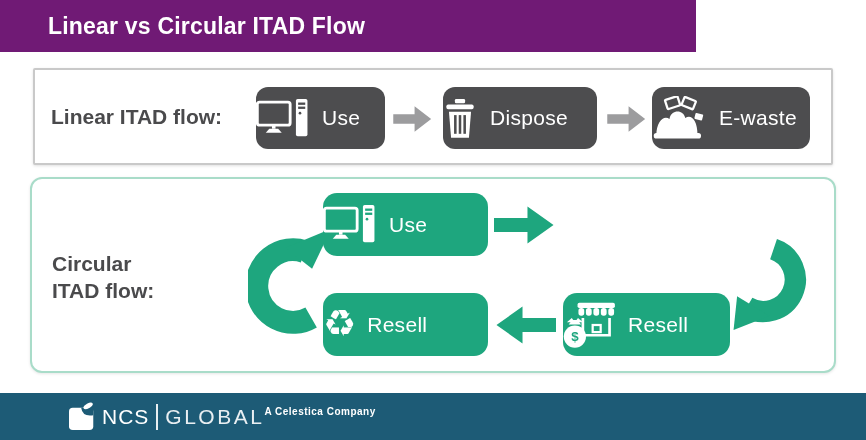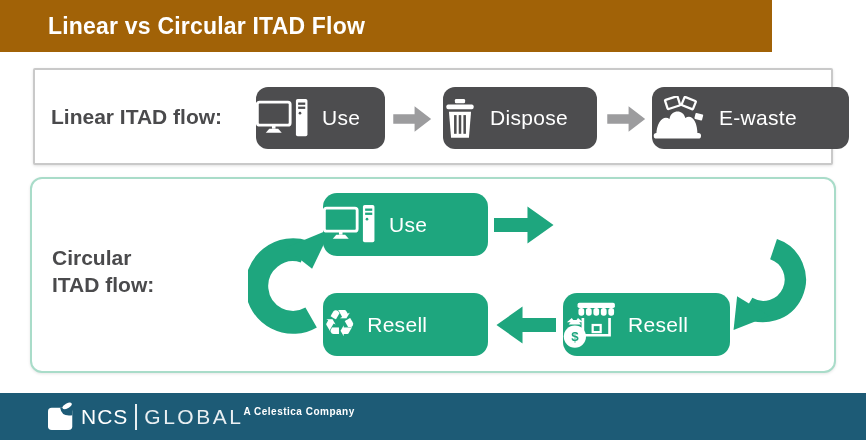--- a/index.html
+++ b/index.html
@@ -3,47 +3,47 @@
 <meta charset="utf-8">
 <style>
   html,body{margin:0;padding:0;}
   body{
     width:866px;height:440px;position:relative;overflow:hidden;
     background:#ffffff;
     font-family:"Liberation Sans", sans-serif;
   }
   
   .topbar{
-    position:absolute;left:0;top:0;width:772px;height:52px;
-    background:#a16207;display:flex;align-items:center;box-sizing:border-box;
+    position:absolute;left:0;top:0;width:696px;height:52px;
+    background:#701a75;display:flex;align-items:center;box-sizing:border-box;
     padding-left:48px;
   }
   .topbar h1{margin:0;color:#ffffff;font-size:23px;font-weight:bold;letter-spacing:.2px;}
   .bottombar{
     position:absolute;left:0;bottom:0;width:866px;height:47px;
     background:#1d5b76;display:flex;align-items:center;box-sizing:border-box;
-    padding-left:48px;
+    padding-left:69px;
   }
   
   .panel{position:absolute;background:#ffffff;box-sizing:border-box;}
   .panel.linear{
     left:33px;top:68px;width:800px;height:97px;
     border:2px solid #c9c9c9;border-radius:2px;
     box-shadow:0 1px 3px rgba(0,0,0,.12);
   }
   .panel.circular{
     left:30px;top:177px;width:806px;height:196px;
     border:2px solid #a9dcc9;border-radius:12px;
     box-shadow:0 1px 3px rgba(0,0,0,.10);
   }
   .panel-label{
     position:absolute;color:#4a4a4c;font-weight:bold;font-size:21px;line-height:1.28;
   }
   .panel.linear .panel-label{left:16px;top:50%;transform:translateY(-50%);}
-  .panel.circular .panel-label{left:20px;top:66px;}
+  .panel.circular .panel-label{left:20px;top:72px;}
   
   .node{
     position:absolute;display:flex;align-items:center;justify-content:flex-start;
     gap:11px;color:#ffffff;box-sizing:border-box;
   }
   .node .node-label{font-size:21px;letter-spacing:.3px;white-space:nowrap;}
   .node.dark{ --bg:#4d4d4f;background:var(--bg);border-radius:12px; }
   .node.green{ --bg:#1ea67e;background:var(--bg);border-radius:14px; }
   .icon{display:flex;align-items:center;justify-content:center;}
   .recycle-glyph{
@@ -99,21 +99,21 @@
         <rect x="24" y="19" width="3" height="22" fill="var(--bg)"></rect>
       </svg>
     </span>
     <span class="node-label">Dispose</span>
   </div>
 
   <svg class="arrow" style="left:568px;top:34px;" width="48" height="30" viewBox="0 0 50 38">
     <polygon points="0,13 27,13 27,3 48,19 27,35 27,25 0,25" fill="#9c9c9e"></polygon>
   </svg>
 
-  <div class="node dark" style="left:617px;top:17px;width:197px;height:62px;">
+  <div class="node dark" style="left:617px;top:17px;width:158px;height:62px;">
     <span class="icon">
       <svg width="56" height="44" viewBox="0 0 64 50">
         <rect x="16" y="2" width="15" height="11" rx="1" fill="none" stroke="#fff" stroke-width="2.6" transform="rotate(-18 23.5 7.5)"></rect>
         <rect x="35" y="3" width="14" height="10" rx="1" fill="none" stroke="#fff" stroke-width="2.6" transform="rotate(22 42 8)"></rect>
         <rect x="49" y="20" width="9" height="7" rx="1" fill="#fff" transform="rotate(14 53.5 23.5)"></rect>
         <path d="M5,44 C5,30 13,21 20,26 C22,15 36,15 38,25 C45,20 52,28 52,44 Z" fill="#fff"></path>
         <rect x="2" y="42" width="54" height="6.5" rx="3" fill="#fff"></rect>
       </svg>
     </span>
     <span class="node-label">E-waste</span>

